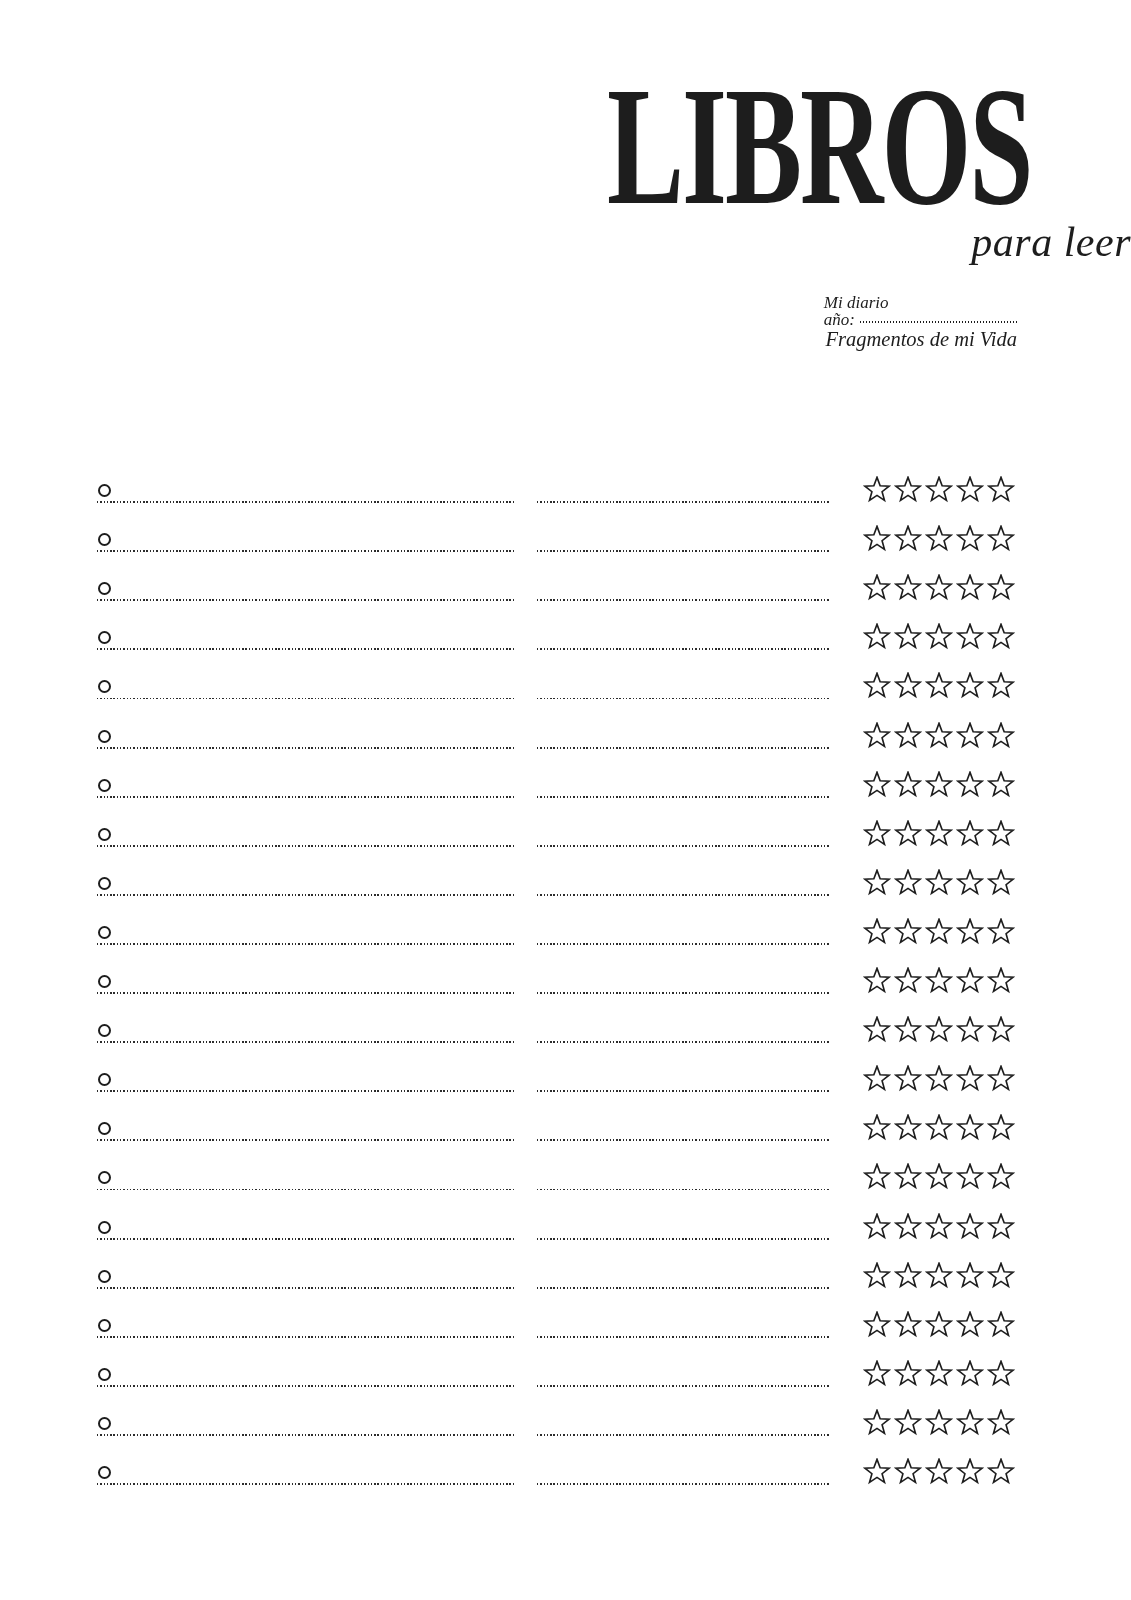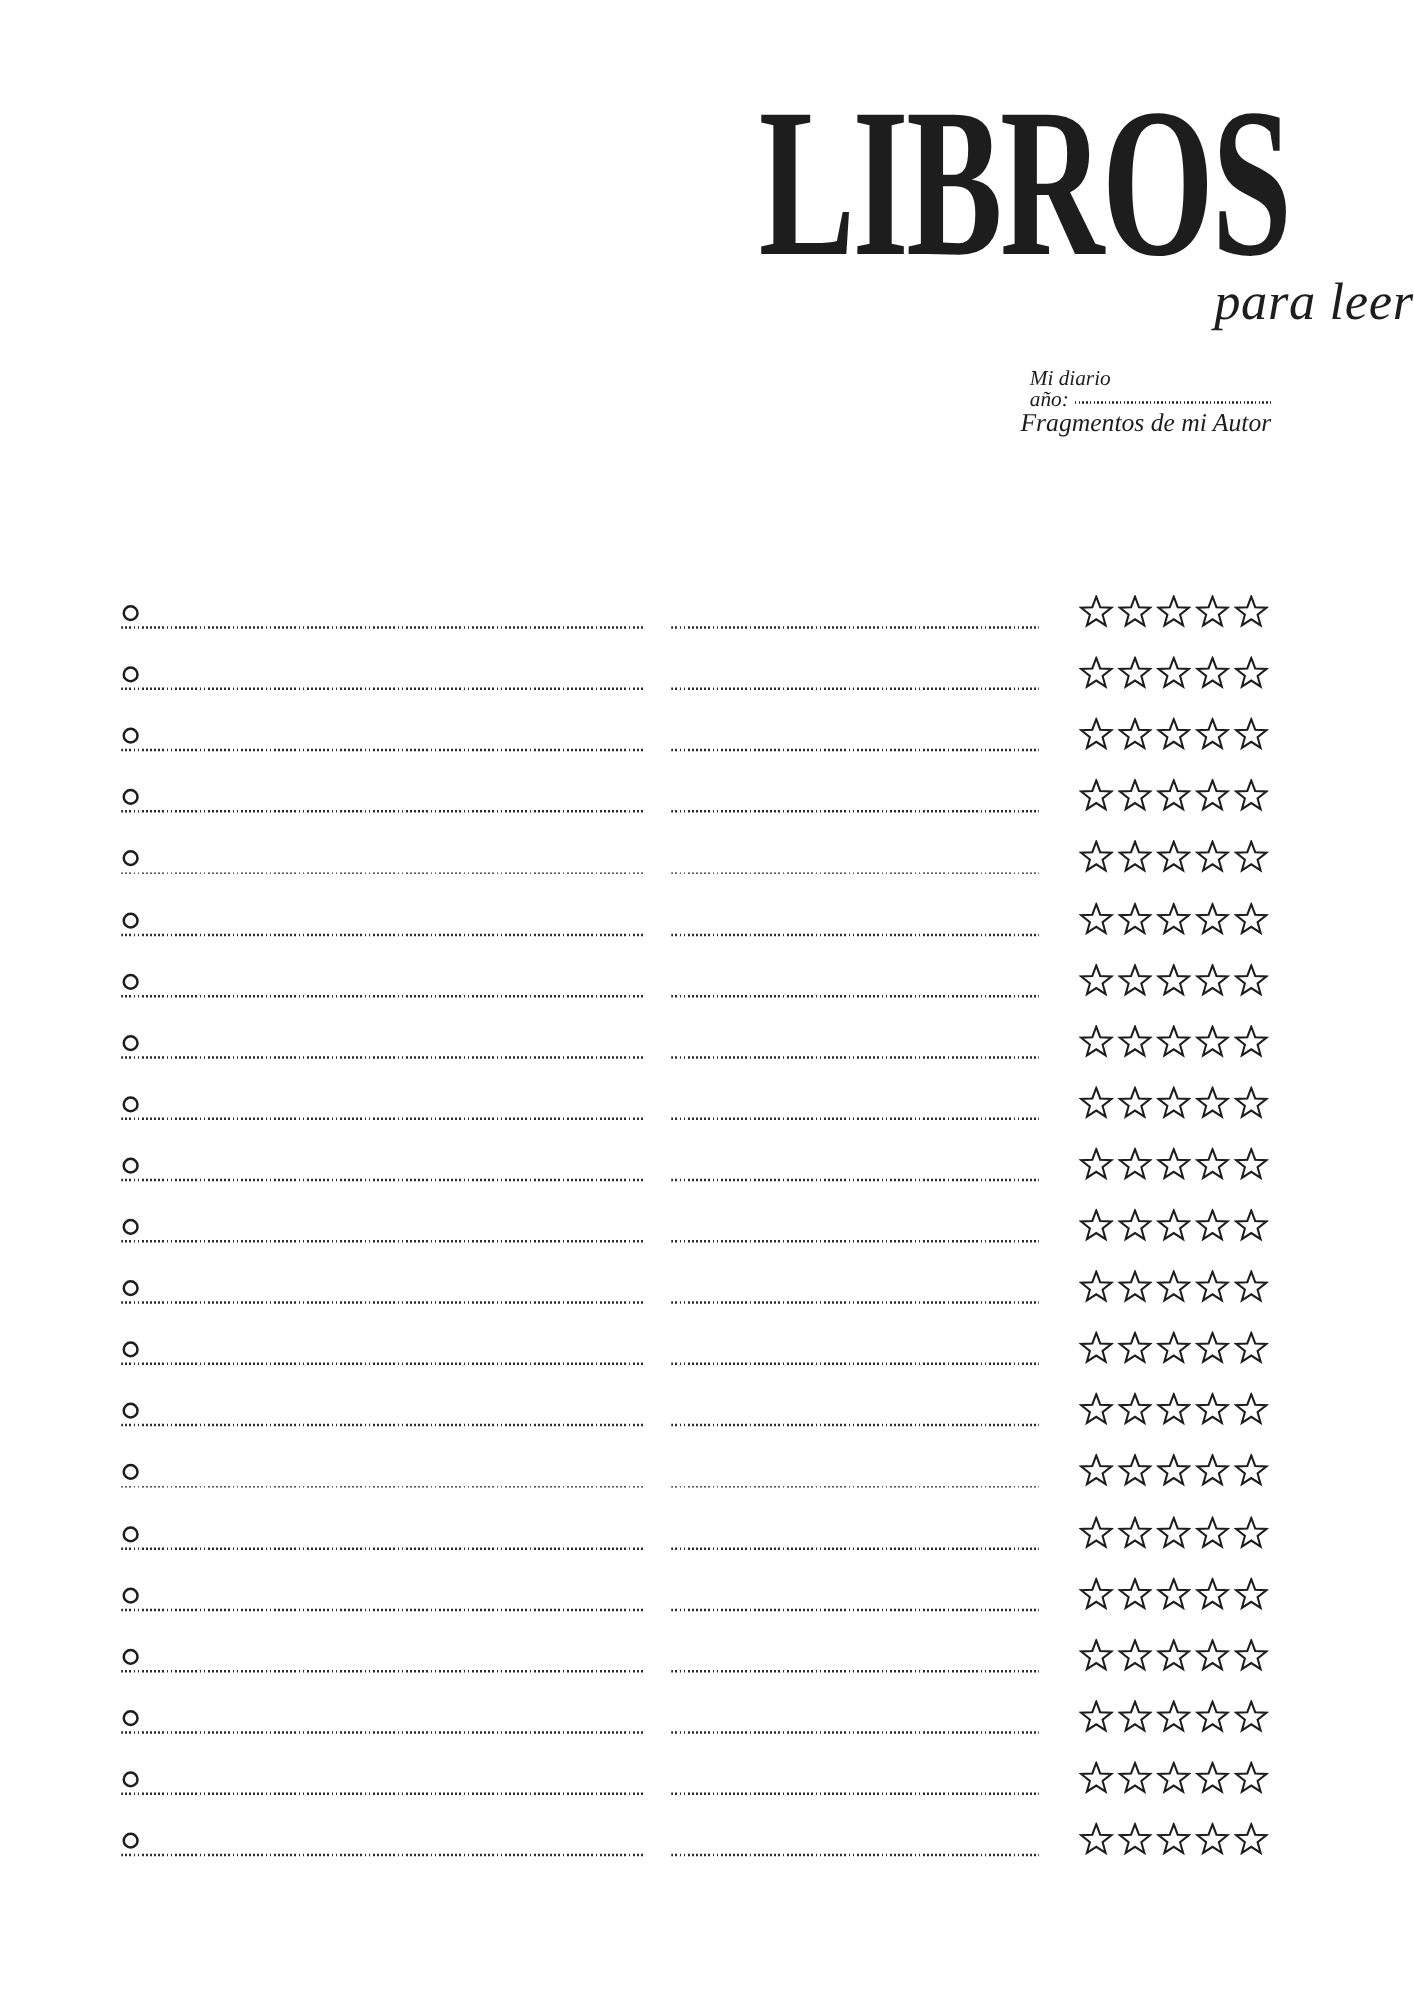--- a/index.html
+++ b/index.html
@@ -78,21 +78,21 @@
   <div class="header-block">
     <h1 class="main-title">LIBROS</h1>
     <div class="subtitle">para leer</div>
   </div>
 
   <div class="meta-row">
     <div class="diary-block">
       <div>Mi diario</div>
       <div class="year-line"><span>año:</span><span class="dotted-fill"></span></div>
     </div>
-    <div class="brand-text">Fragmentos de mi Autor</div>
+    <div class="brand-text">Fragmentos de mi Vida</div>
   </div>
 
 
   <div class="rows-block">
   <div class="row">
     <div class="cell cell-title">
       <span class="bullet"></span>
       <div class="write-line"></div>
     </div>
     <div class="gap1"></div>

